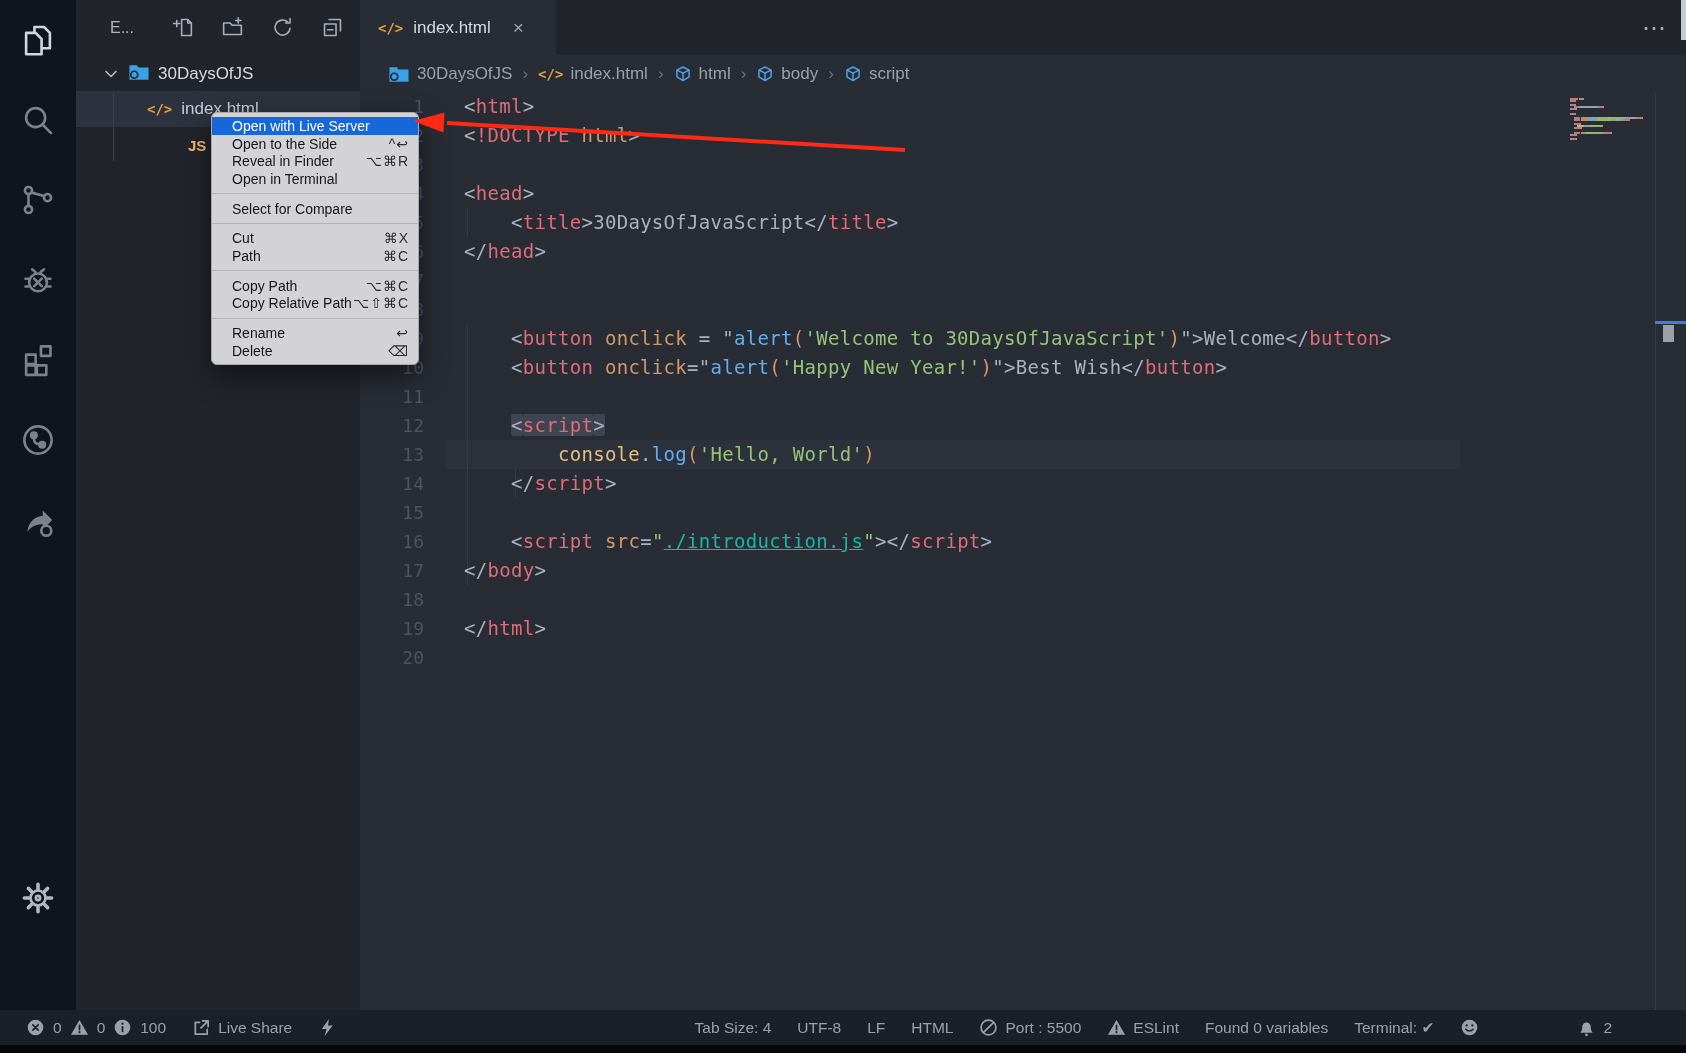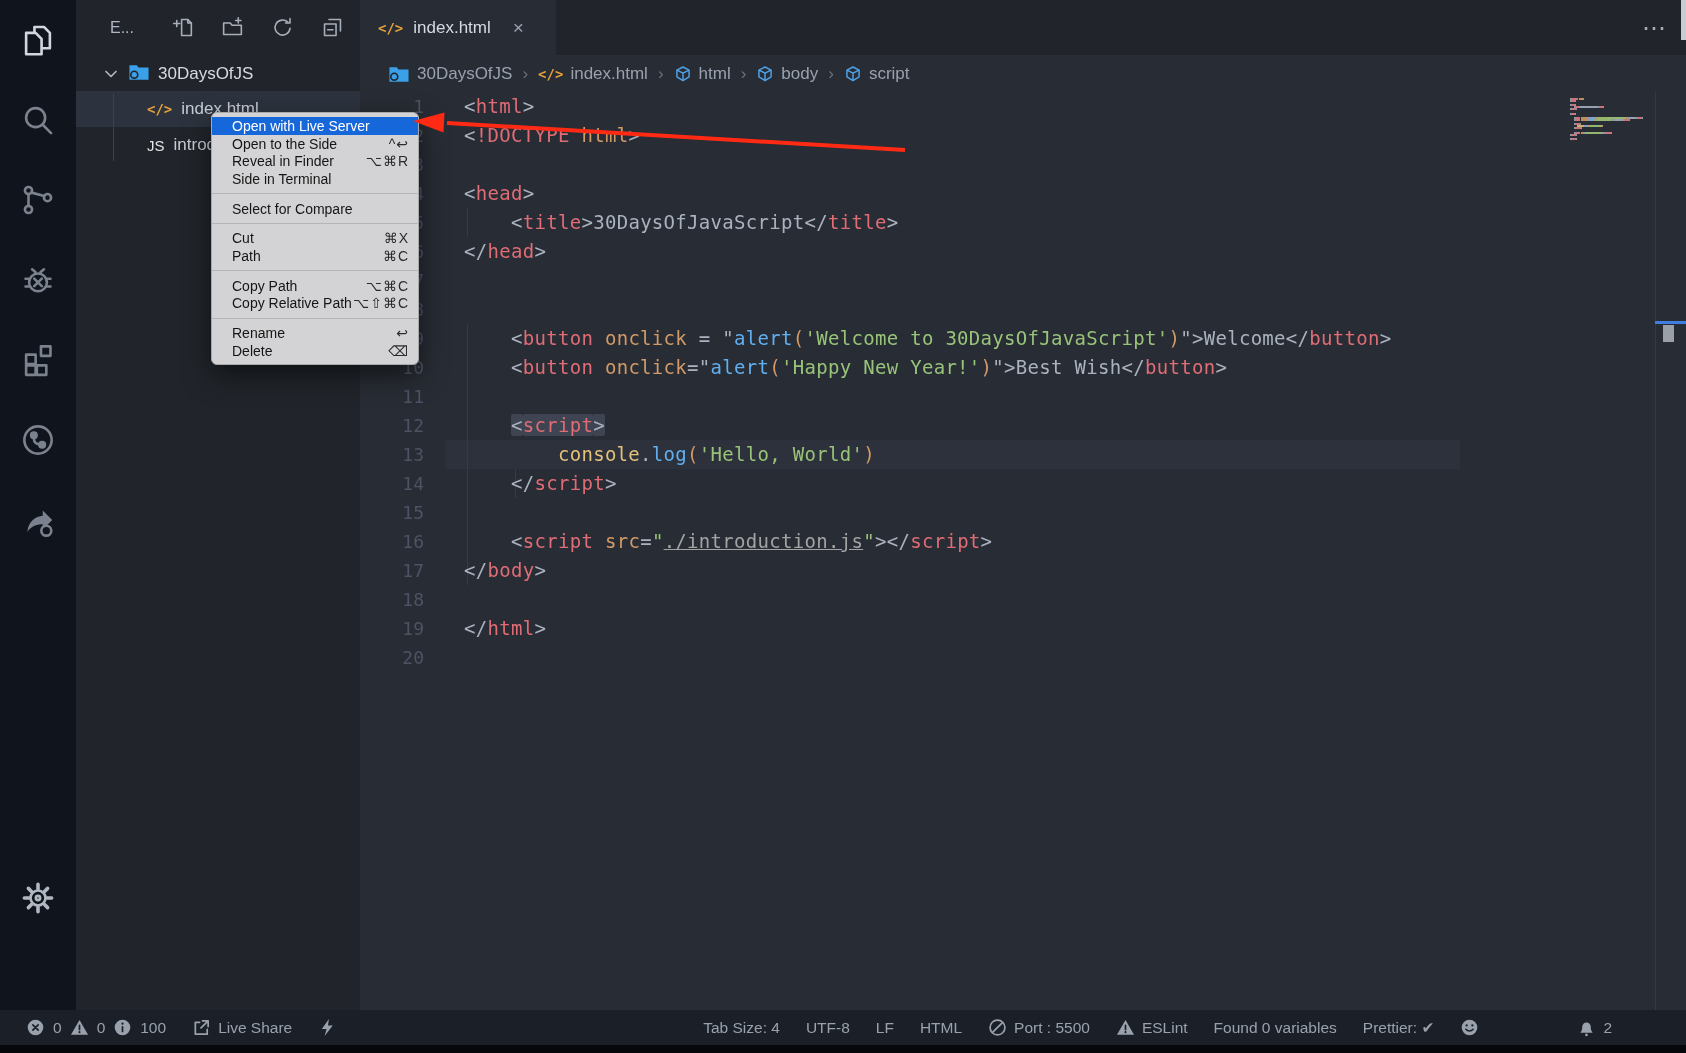--- a/index.html
+++ b/index.html
@@ -24,21 +24,21 @@
   .sb-actions svg{width:23px;height:23px;display:block;}
   .row-folder{position:absolute;top:57px;left:0;width:100%;height:34px;display:flex;align-items:center;
               color:#d6dbe2;font-size:17px;padding-left:26px;box-sizing:border-box;gap:8px;}
   .chev{width:18px;height:18px;color:#aeb5c0;}
   .chev svg{width:18px;height:18px;}
   .tree-files{position:absolute;top:91px;left:0;width:100%;}
   .row-file{height:36px;display:flex;align-items:center;font-size:17px;color:#c8cdd5;
             padding-left:71px;box-sizing:border-box;gap:9px;}
   .row-file.selected{background:#2d333e;}
   .fi-html{font-family:"DejaVu Sans Mono",monospace;font-weight:bold;font-size:14px;color:#e8a13a;}
-  .fi-js{font-weight:normal;font-size:15px;color:#e5e5e5;}
+  .fi-js{font-weight:bold;font-size:15px;color:#fdba74;margin-left:41px;}
   .indent-guide{position:absolute;left:37px;top:93px;width:1px;height:68px;background:#3d434e;}
 
   
   .editor{position:absolute;left:360px;top:0;width:1326px;height:1010px;background:#282c34;}
   .tabbar{position:absolute;top:0;left:0;width:100%;height:55px;background:#21252b;}
   .tab{position:absolute;left:0;top:0;width:196px;height:55px;background:#282c34;display:flex;
        align-items:center;padding:0 12px 0 18px;box-sizing:border-box;gap:10px;}
   .tab-label{color:#d6dae2;font-size:17px;}
   .tab-close{color:#9aa2af;font-size:19px;margin-left:12px;line-height:1;}
   .tab-actions{position:absolute;right:18px;top:0;height:55px;display:flex;align-items:center;gap:26px;color:#a6adb9;}
@@ -53,21 +53,21 @@
   .code{position:absolute;top:92px;left:0;width:100%;height:918px;}
   .cur-band{position:absolute;left:85px;top:348px;width:1015px;height:29px;background:#2c313c;}
   .gutter{position:absolute;left:0;top:0;width:64px;}
   .ln{height:29px;line-height:29px;text-align:right;color:#4c5364;
       font-family:"DejaVu Sans Mono",monospace;font-size:18px;}
   .lines{position:absolute;left:104px;top:0;}
   .cl{height:29px;line-height:29px;white-space:pre;font-family:"DejaVu Sans Mono",monospace;
       font-size:19px;letter-spacing:0.3px;}
   .tok-p,.tok-w{color:#abb2bf;} .tok-t{color:#e06c75;} .tok-a{color:#d19a66;}
   .tok-s{color:#98c379;} .tok-f{color:#61afef;} .tok-o{color:#e5c07b;}
-  .tok-g{color:#d19a66;} .tok-l{color:#a3a3a3;text-decoration:underline;}
+  .tok-g{color:#d19a66;} .tok-l{color:#14b8a6;text-decoration:underline;}
   .boxed{background:#3e4451;border-radius:2px;}
   .iguide{position:absolute;width:1px;background:#363c46;}
 
   
   .minimap{position:absolute;left:1210px;top:6px;width:86px;}
   .mm-row{height:2.1px;display:flex;}
   .mm-row span{height:2px;display:block;}
   .mm-border{position:absolute;left:1295px;top:0;width:1px;height:918px;background:#343a45;}
   .ruler-mark{position:absolute;left:1295px;top:229px;width:31px;height:3px;background:#3e7ee0;}
   .ruler-thumb{position:absolute;left:1303px;top:233px;width:11px;height:17px;background:#9aa0a8;}
@@ -470,21 +470,21 @@
       </div>
       <div class="menu-item">
         <span class="lab">Open to the Side</span>
         <span class="sc">^↩</span>
       </div>
       <div class="menu-item">
         <span class="lab">Reveal in Finder</span>
         <span class="sc">⌥⌘R</span>
       </div>
       <div class="menu-item">
-        <span class="lab">Side in Terminal</span>
+        <span class="lab">Open in Terminal</span>
         <span class="sc"></span>
       </div>
       <div class="menu-sep"></div>
       <div class="menu-item">
         <span class="lab">Select for Compare</span>
         <span class="sc"></span>
       </div>
       <div class="menu-sep"></div>
       <div class="menu-item">
         <span class="lab">Cut</span>
@@ -593,21 +593,21 @@
               <path d="M10 7.8v4.4" stroke="#1b2028" stroke-width="1.8"></path>
               <circle cx="10" cy="14.9" r="1.1" fill="#1b2028" stroke="none"></circle>
             </svg>
           </span>
           <span>ESLint</span>
         </div>
         <div class="st-item">
           <span>Found 0 variables</span>
         </div>
         <div class="st-item">
-          <span>Prettier: ✔</span>
+          <span>Terminal: ✔</span>
         </div>
         <div class="st-item">
           <span>
             <svg viewBox="0 0 20 20" fill="none" stroke="currentColor" stroke-width="2.2" stroke-linecap="round" stroke-linejoin="round">
               <circle cx="10" cy="10" r="8.2" fill="currentColor" stroke="none"></circle>
               <circle cx="7" cy="7.8" r="1.2" fill="#1b2028" stroke="none"></circle>
               <circle cx="13" cy="7.8" r="1.2" fill="#1b2028" stroke="none"></circle>
               <path d="M6.2 11.8a4.9 4.9 0 0 0 7.6 0" stroke="#1b2028" stroke-width="1.6"></path>
             </svg>
           </span>

